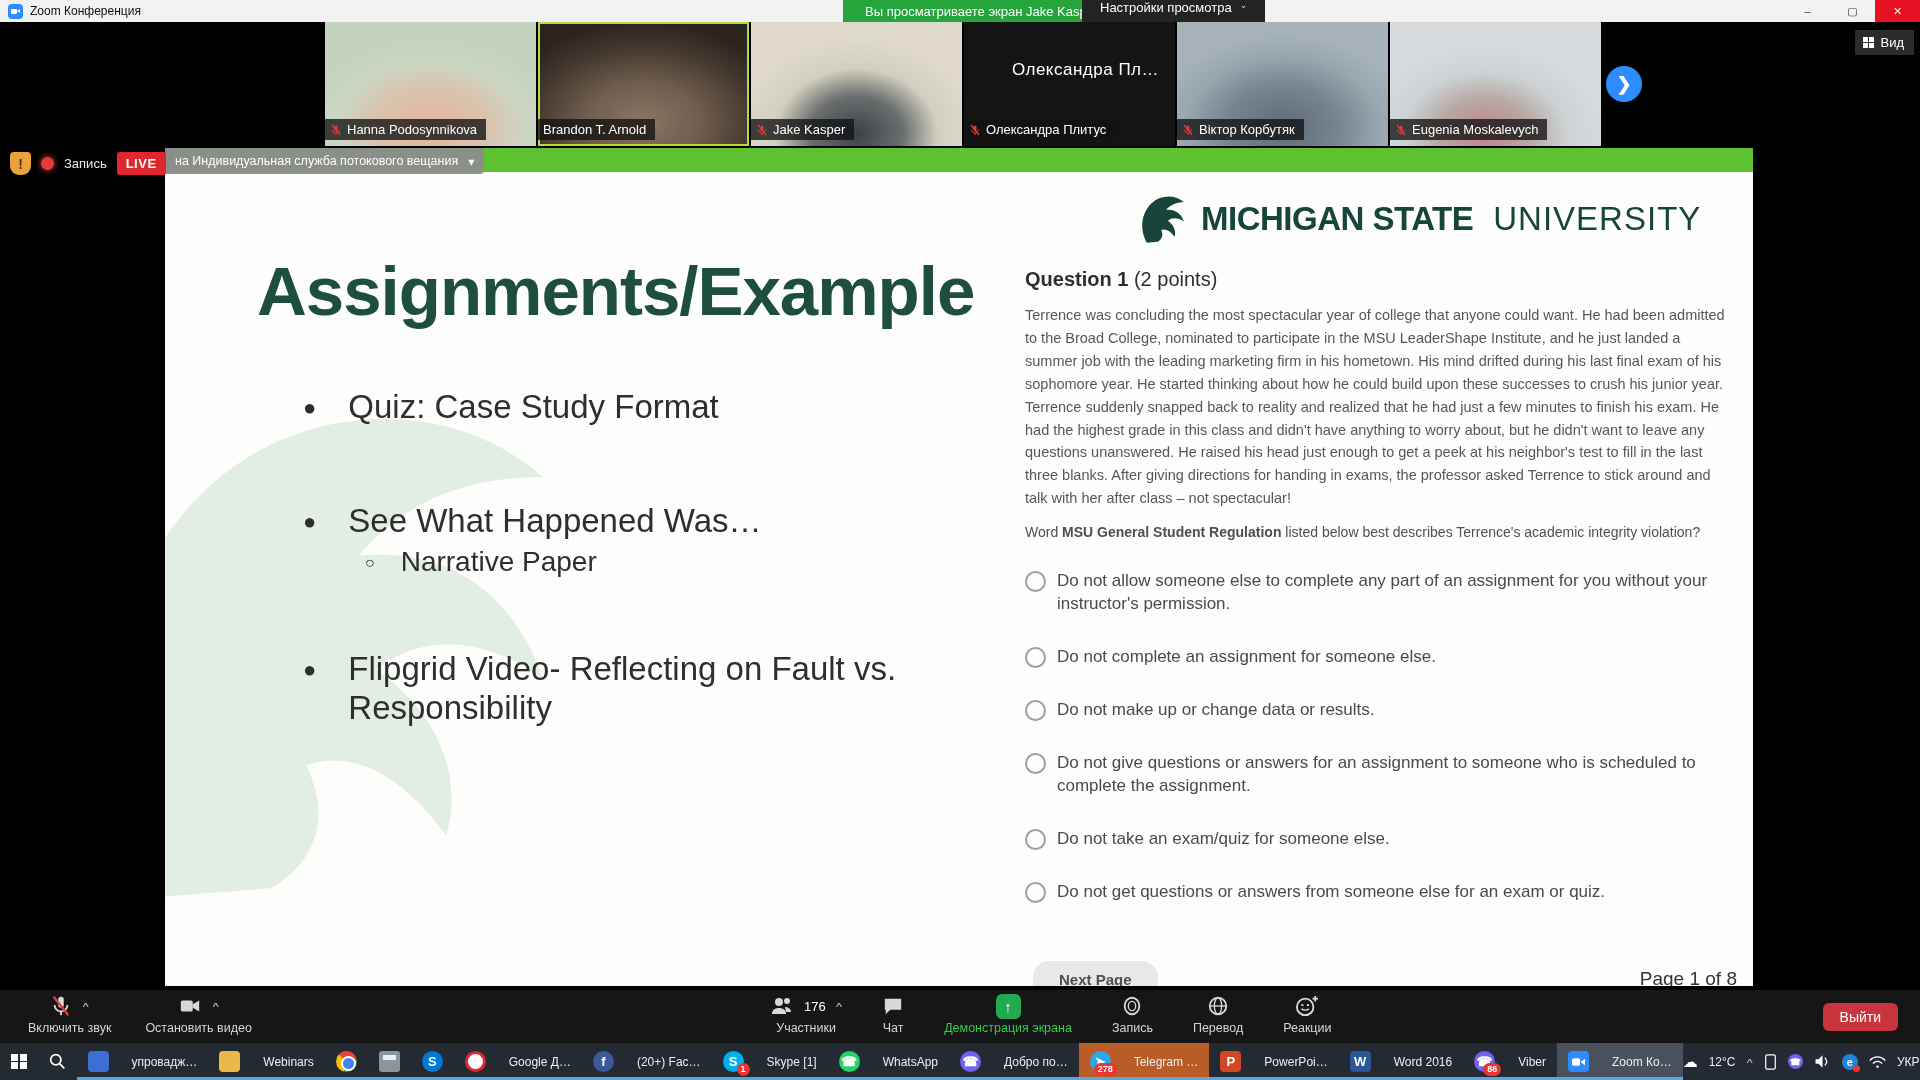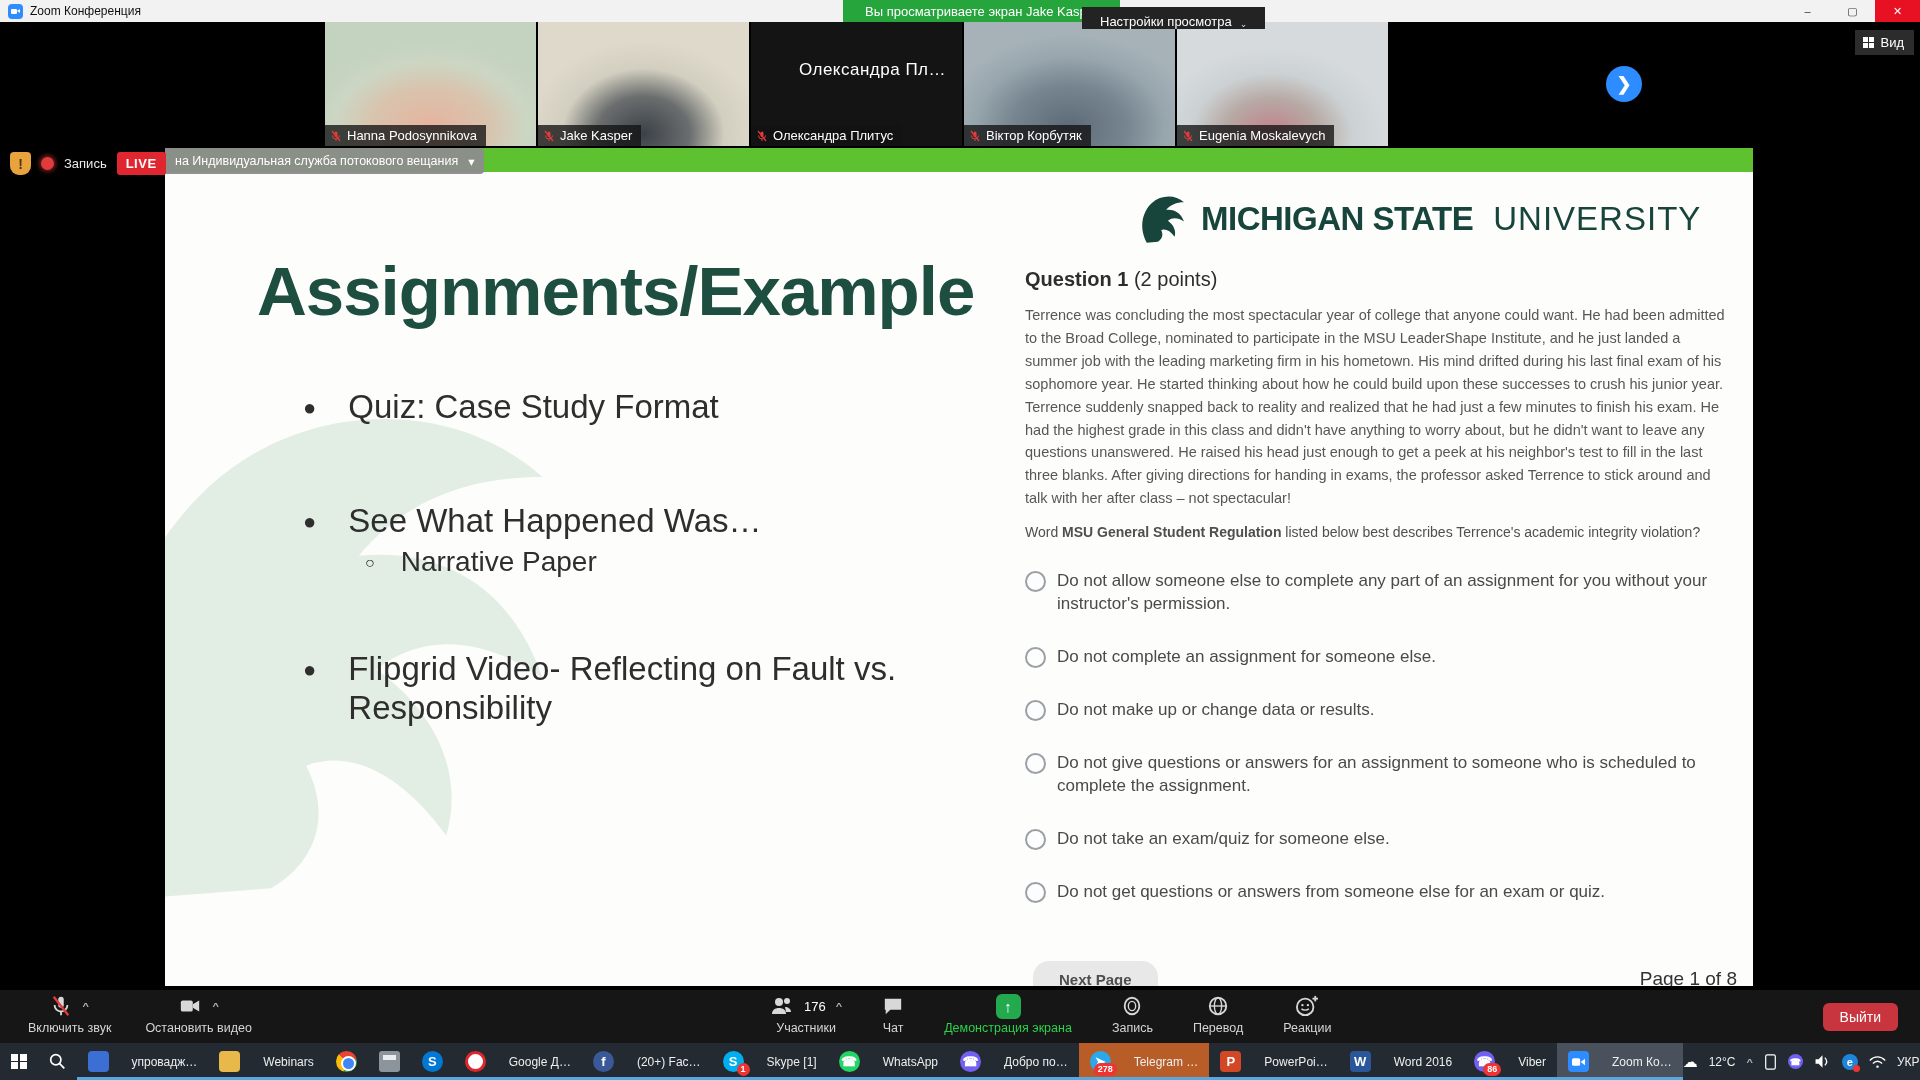--- a/index.html
+++ b/index.html
@@ -14,43 +14,43 @@
                    border-radius:4px; position:relative; }
   .zoom-app-icon::before { content:""; position:absolute; left:3px; top:5px; width:6px;
                    height:5px; background:#fff; border-radius:1px; }
   .zoom-app-icon::after { content:""; position:absolute; left:9px; top:5px;
                    border-top:2.5px solid transparent; border-bottom:2.5px solid transparent;
                    border-right:3px solid #fff; }
   .win-title { font-size:12px; color:#111; margin-left:7px; }
   .share-banner { position:absolute; left:843px; top:0; height:22px; background:#27a53d;
                   color:#fff; font-size:13px; display:flex; align-items:center;
                   padding:0 22px; white-space:nowrap; }
-  .view-settings { position:absolute; left:1082px; top:7px; height:22px; background:#232323;
-                   color:#fff; font-size:13px; display:flex; align-items:flex-end; gap:8px;
+  .view-settings { position:absolute; left:1082px; top:0; height:22px; background:#232323;
+                   color:#fff; font-size:13px; display:flex; align-items:flex-start; gap:8px;
                    padding:0 18px; white-space:nowrap; }
   .caret-down { font-size:9px; color:#ddd; }
   .win-controls { position:absolute; right:0; top:0; height:22px; display:flex; }
   .win-btn { width:45px; height:22px; display:flex; align-items:center; justify-content:center;
              font-size:11px; color:#333; }
   .win-btn.close { background:#e81123; color:#fff; }
 
   
   .strip { position:absolute; top:22px; left:0; width:1920px; height:124px; background:#000; }
   .tiles { position:absolute; left:325px; top:0; height:124px; display:flex; gap:2px; }
   .tile { position:relative; width:211px; height:124px; overflow:hidden; background:#222; }
   .tile.active { box-shadow:inset 0 0 0 2px #b8d840; }
   .tile1 { background:radial-gradient(ellipse 60% 70% at 50% 85%, #e6b39e 0%, #d9c3ad 45%, #ccd6c3 75%, #c4d2c0 100%); }
   .tile2 { background:radial-gradient(ellipse 70% 80% at 50% 80%, #8a7663 0%, #6e5c4d 40%, #43382e 75%, #2b241f 100%); }
   .tile3 { background:radial-gradient(ellipse 55% 75% at 50% 90%, #3c4149 0%, #6a6e6e 40%, #d3cfc0 70%, #ded9cb 100%); }
   .tile4 { background:#141414; }
   .tile5 { background:radial-gradient(ellipse 60% 75% at 50% 85%, #5d6b78 0%, #76858f 45%, #97a5ad 75%, #a6b2b8 100%); }
   .tile6 { background:radial-gradient(ellipse 55% 70% at 45% 90%, #c2808d 0%, #b7a9a4 40%, #ccd2d4 70%, #d6dadd 100%); }
   .tile-center-name { position:absolute; top:38px; left:0; width:100%; text-align:center;
                       color:#fff; font-size:17px; letter-spacing:.5px;padding-left:32px; }
-  .name-tag { position:absolute; left:0; bottom:0; max-width:95%; background:rgba(18,18,18,.78);
+  .name-tag { position:absolute; left:0; bottom:6px; max-width:95%; background:rgba(18,18,18,.78);
               color:#fff; font-size:13px; padding:3px 9px 3px 5px; display:flex;
               align-items:center; gap:5px; white-space:nowrap;justify-content:space-between; }
   .mic-muted-sm { width:12px; height:12px; flex:0 0 auto; }
   .next-participants { position:absolute; left:1606px; top:44px; width:36px; height:36px;
               border-radius:50%; background:#2d8cff; color:#fff; font-size:18px; font-weight:bold;
               display:flex; align-items:center; justify-content:center; }
   .view-btn { position:absolute; right:6px; top:8px; background:#2c2c2c; color:#fff;
               font-size:13px; border-radius:0; padding:5px 10px 5px 8px; display:flex;
               align-items:center; gap:6px; }
   .grid-glyph { display:grid; grid-template-columns:5px 5px; grid-template-rows:5px 5px;
@@ -189,20 +189,25 @@
           <svg class="mic-muted-sm" viewBox="0 0 24 24">
               <rect x="9" y="3" width="6" height="11" rx="3" fill="#e23b3b"></rect>
               <path d="M5 11a7 7 0 0 0 14 0" stroke="#e23b3b" stroke-width="2" fill="none"></path>
               <line x1="12" y1="18" x2="12" y2="22" stroke="#e23b3b" stroke-width="2"></line>
               <line x1="4" y1="2" x2="20" y2="22" stroke="#e23b3b" stroke-width="2.5"></line>
             </svg>
           <span>Hanna Podosynnikova</span>
         </div>
       </div>
 
+      <div class="tile tile2 active">
+        <div class="name-tag">
+          <span>Brandon T. Arnold</span>
+        </div>
+      </div>
 
       <div class="tile tile3">
         <div class="name-tag">
           <svg class="mic-muted-sm" viewBox="0 0 24 24">
               <rect x="9" y="3" width="6" height="11" rx="3" fill="#e23b3b"></rect>
               <path d="M5 11a7 7 0 0 0 14 0" stroke="#e23b3b" stroke-width="2" fill="none"></path>
               <line x1="12" y1="18" x2="12" y2="22" stroke="#e23b3b" stroke-width="2"></line>
               <line x1="4" y1="2" x2="20" y2="22" stroke="#e23b3b" stroke-width="2.5"></line>
             </svg>
           <span>Jake Kasper</span>

